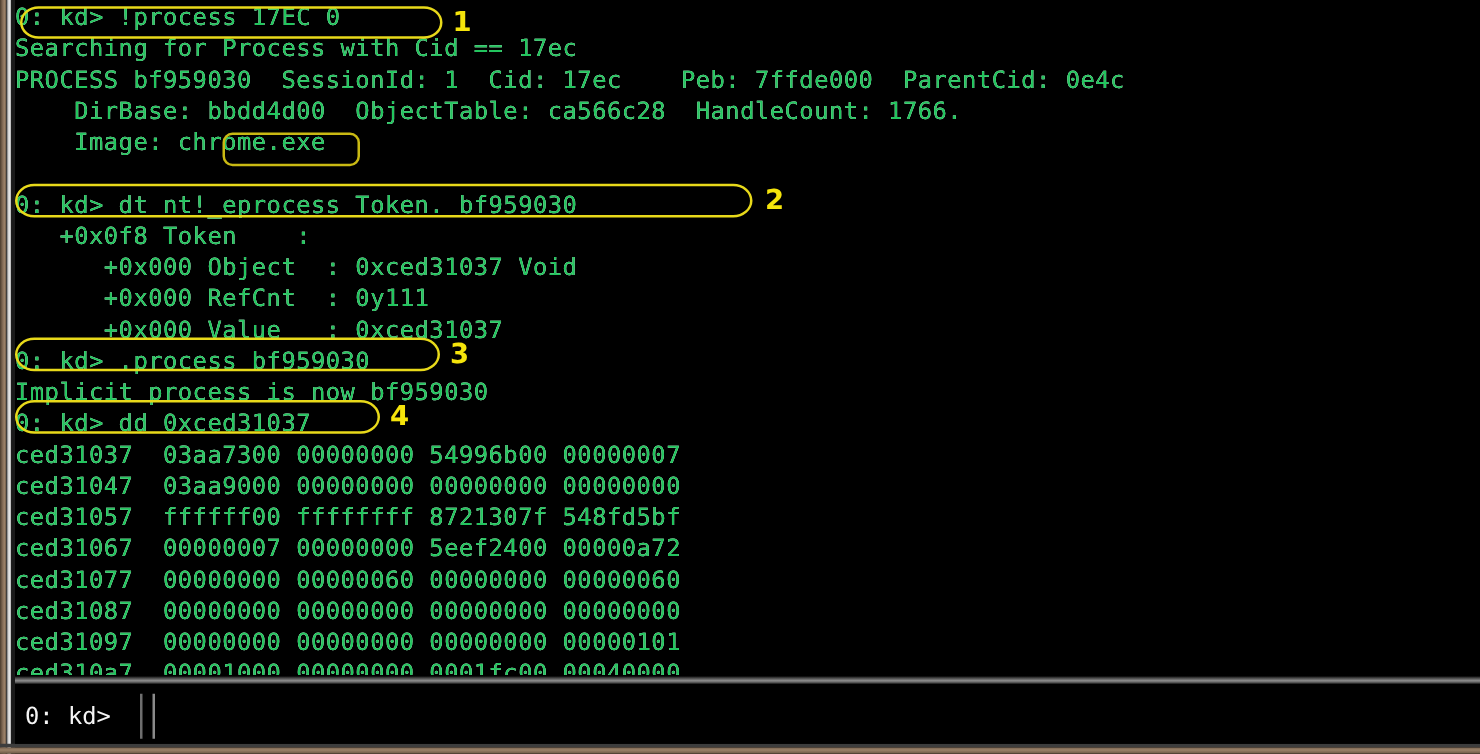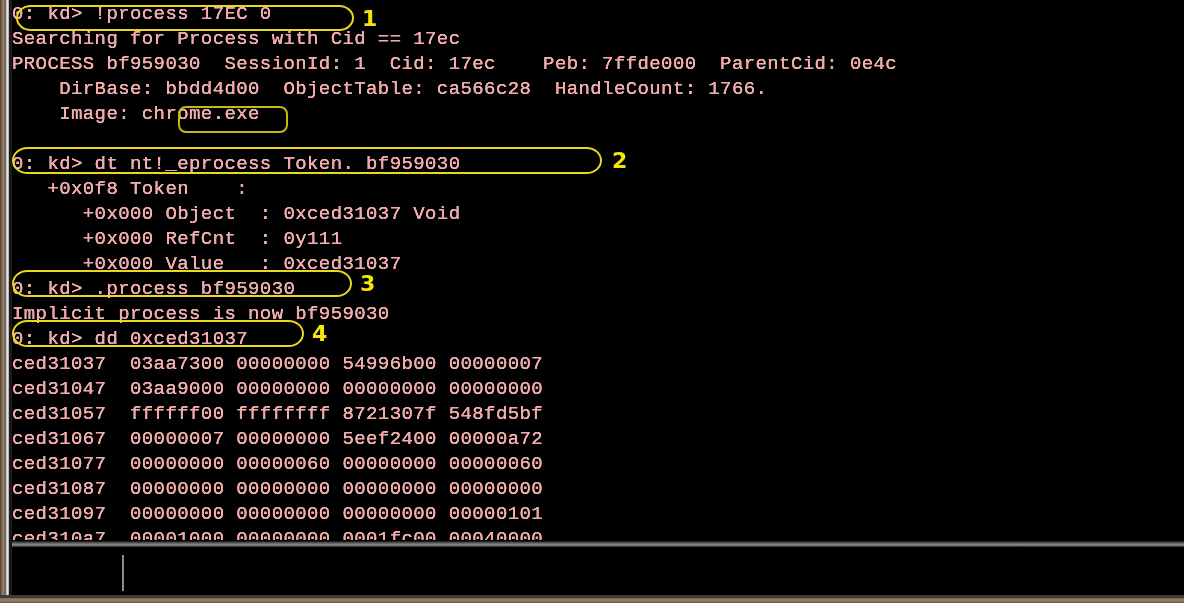--- a/index.html
+++ b/index.html
@@ -67,22 +67,21 @@
     color: #f2f2f2;
     font-family: "DejaVu Sans Mono", "Liberation Mono", monospace;
     font-size: 19px;
     line-height: 25px;
     letter-spacing: 0.4px;
     text-shadow: 0 0 0 #ffffff;
   }
   .console-line {
     height: 25px;
     white-space: pre;
-    color: #fca5a5;
-    font-family: Liberation Mono, monospace;
+    color: #22c55e;
   }
 
   
   #pane-separator {
     position: absolute;
     left: 12px;
     top: 541px;
     width: 1172px;
     height: 6px;
     background: linear-gradient(to bottom, #101010 0%, #5e5e5e 35%, #8e8e8e 60%, #2e2e2e 100%);
@@ -172,20 +171,21 @@
   <div class="frame-strip" id="frame-bottom-inner"></div>
   <div class="frame-strip" id="frame-bottom-outer"></div>
 
   <div id="console-pane">
     <div id="console-text"><div class="console-line">0: kd&gt; !process 17EC 0</div><div class="console-line">Searching for Process with Cid == 17ec</div><div class="console-line">PROCESS bf959030  SessionId: 1  Cid: 17ec    Peb: 7ffde000  ParentCid: 0e4c</div><div class="console-line">    DirBase: bbdd4d00  ObjectTable: ca566c28  HandleCount: 1766.</div><div class="console-line">    Image: chrome.exe</div><div class="console-line"></div><div class="console-line">0: kd&gt; dt nt!_eprocess Token. bf959030</div><div class="console-line">   +0x0f8 Token    :</div><div class="console-line">      +0x000 Object  : 0xced31037 Void</div><div class="console-line">      +0x000 RefCnt  : 0y111</div><div class="console-line">      +0x000 Value   : 0xced31037</div><div class="console-line">0: kd&gt; .process bf959030</div><div class="console-line">Implicit process is now bf959030</div><div class="console-line">0: kd&gt; dd 0xced31037</div><div class="console-line">ced31037  03aa7300 00000000 54996b00 00000007</div><div class="console-line">ced31047  03aa9000 00000000 00000000 00000000</div><div class="console-line">ced31057  ffffff00 ffffffff 8721307f 548fd5bf</div><div class="console-line">ced31067  00000007 00000000 5eef2400 00000a72</div><div class="console-line">ced31077  00000000 00000060 00000000 00000060</div><div class="console-line">ced31087  00000000 00000000 00000000 00000000</div><div class="console-line">ced31097  00000000 00000000 00000000 00000101</div><div class="console-line">ced310a7  00001000 00000000 0001fc00 00040000</div></div>
   </div>
 
   <div id="pane-separator"></div>
 
   <div id="prompt-bar">
+    <div id="prompt-label">0: kd&gt;</div>
     <input id="prompt-input" type="text" placeholder="" style="">
   </div>
 
   <div id="annotation-layer">
 
     <div class="annot-ellipse" style="left:16px; top:5px; width:338px; height:26px;"></div>
     <div class="annot-number" style="left:362px; top:8px;">1</div>
 
     <div class="annot-box" style="left:178px; top:106px; width:110px; height:27px;"></div>
 

